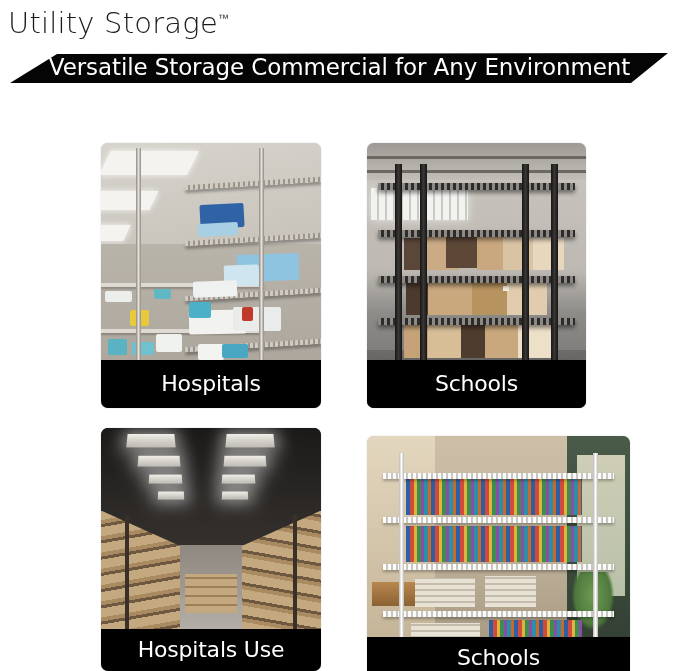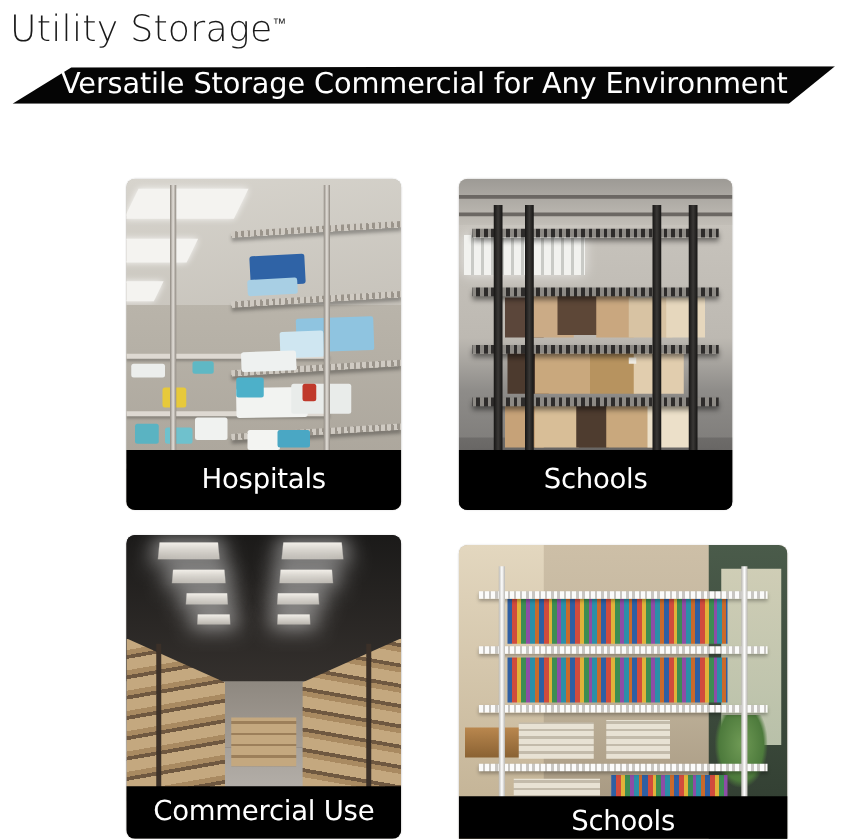--- a/index.html
+++ b/index.html
@@ -446,21 +446,21 @@
       <div class="skylight sk8"></div>
       <div class="backwall"></div>
       <div class="cfloor"></div>
       <div class="midstack"></div>
       <div class="rackL"></div>
       <div class="rackR"></div>
       <div class="uprightL"></div>
       <div class="uprightR"></div>
     </div>
     <div class="label-bar">
-      <span class="label-text">Commercial Use</span>
+      <span class="label-text">Hospitals Use</span>
     </div>
   </div>
 
   <div class="tile" id="tile-schools">
     <div class="photo ph-school">
       <div class="swallL"></div>
       <div class="swallR"></div>
       <div class="swindow"></div>
       <div class="desk"></div>
       <div class="plant"></div>

